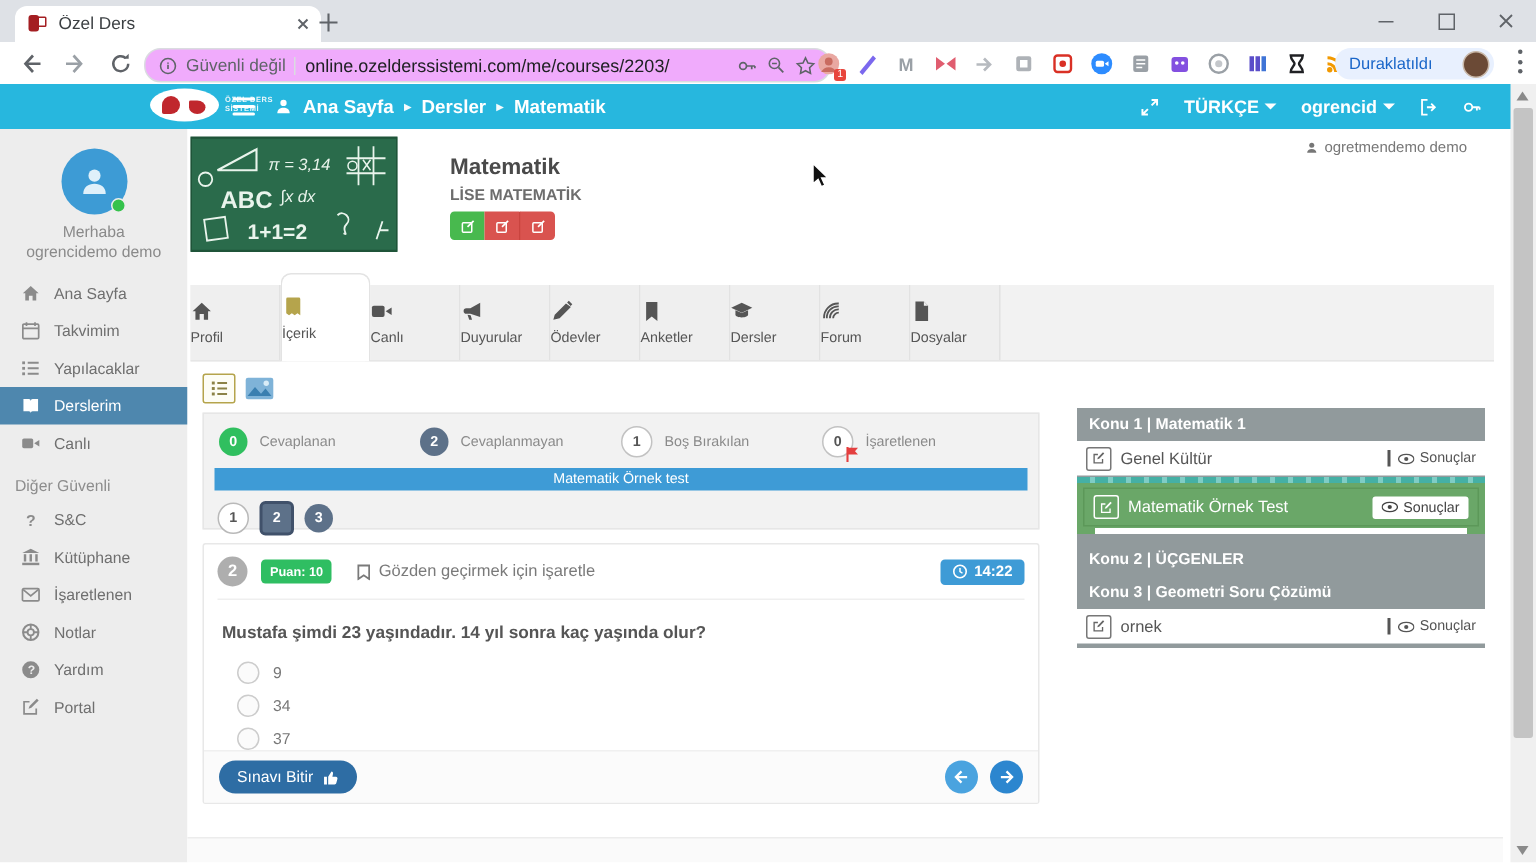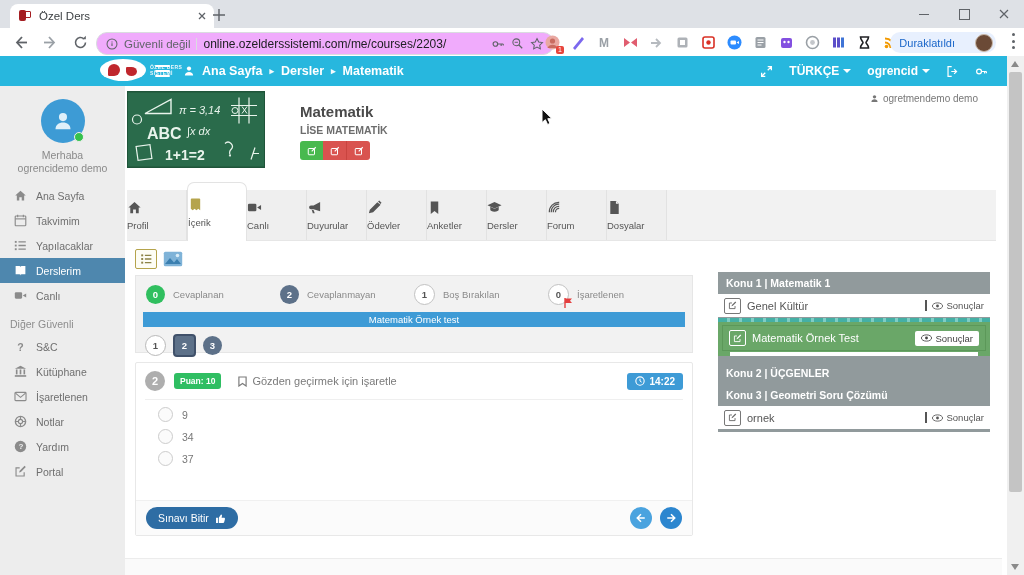--- a/index.html
+++ b/index.html
@@ -643,20 +643,21 @@
       </span>
       <span class="timer">
         <svg width="10" height="10" viewBox="0 0 12 12">
             <circle cx="6" cy="6" r="5" fill="none" stroke="#fff" stroke-width="1.3"></circle>
             <path d="M6 3.2V6l2 1.4" stroke="#fff" stroke-width="1.2" fill="none"></path>
           </svg>
         <span>14:22</span>
       </span>
     </div>
     <div class="qdiv"></div>
+    <div class="qtext">Mustafa şimdi 23 yaşındadır. 14 yıl sonra kaç yaşında olur?</div>
     <div class="opt">
       <span class="radio"></span>
       <span class="opt-label">9</span>
     </div>
     <div class="opt">
       <span class="radio"></span>
       <span class="opt-label">34</span>
     </div>
     <div class="opt">
       <span class="radio"></span>

